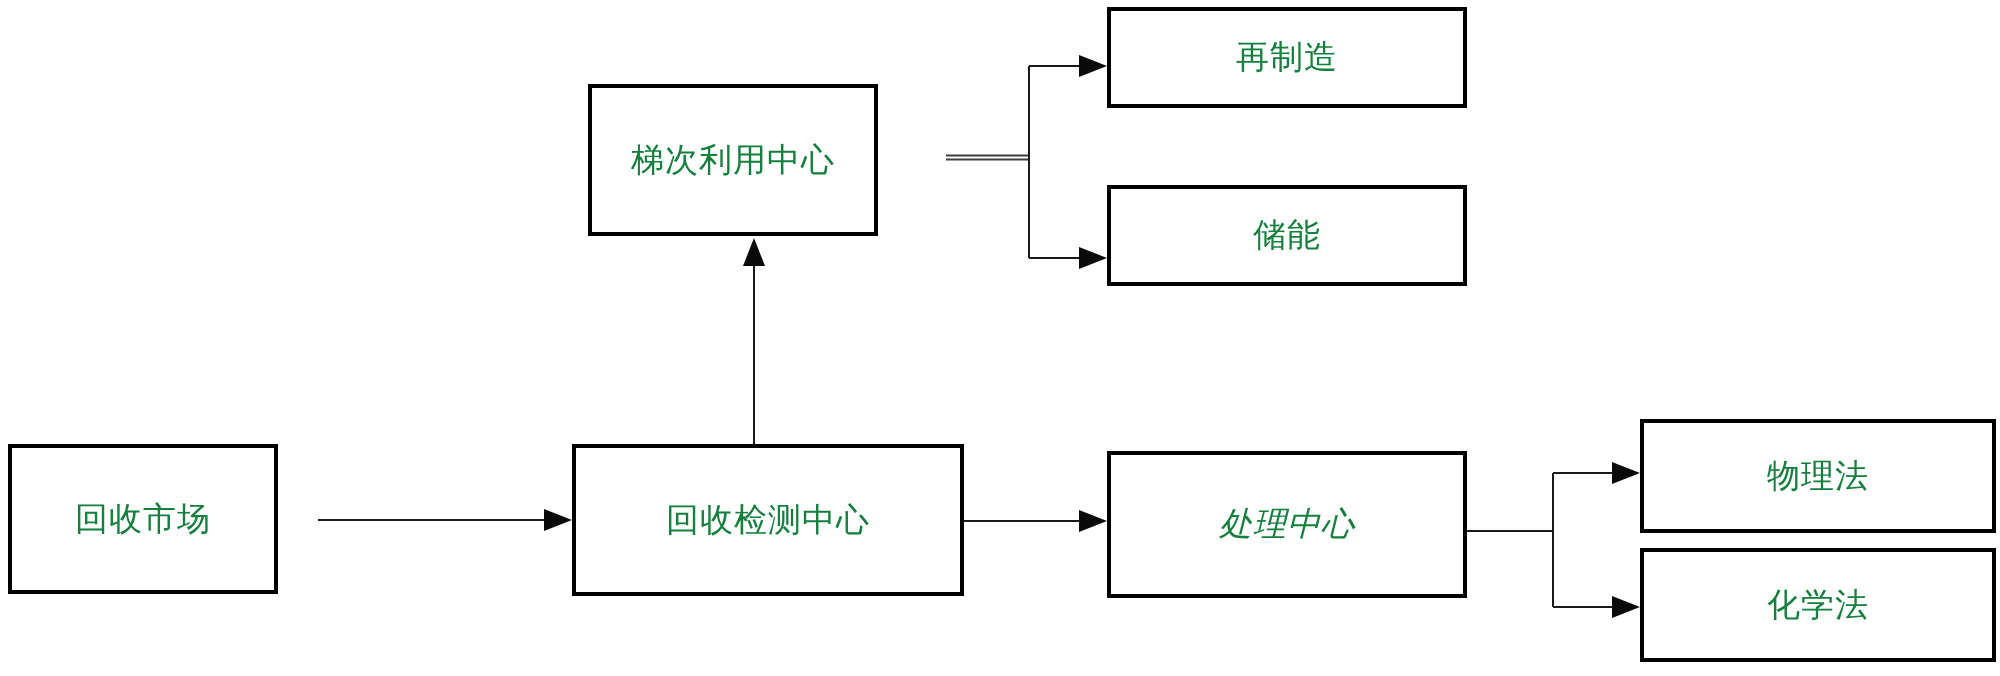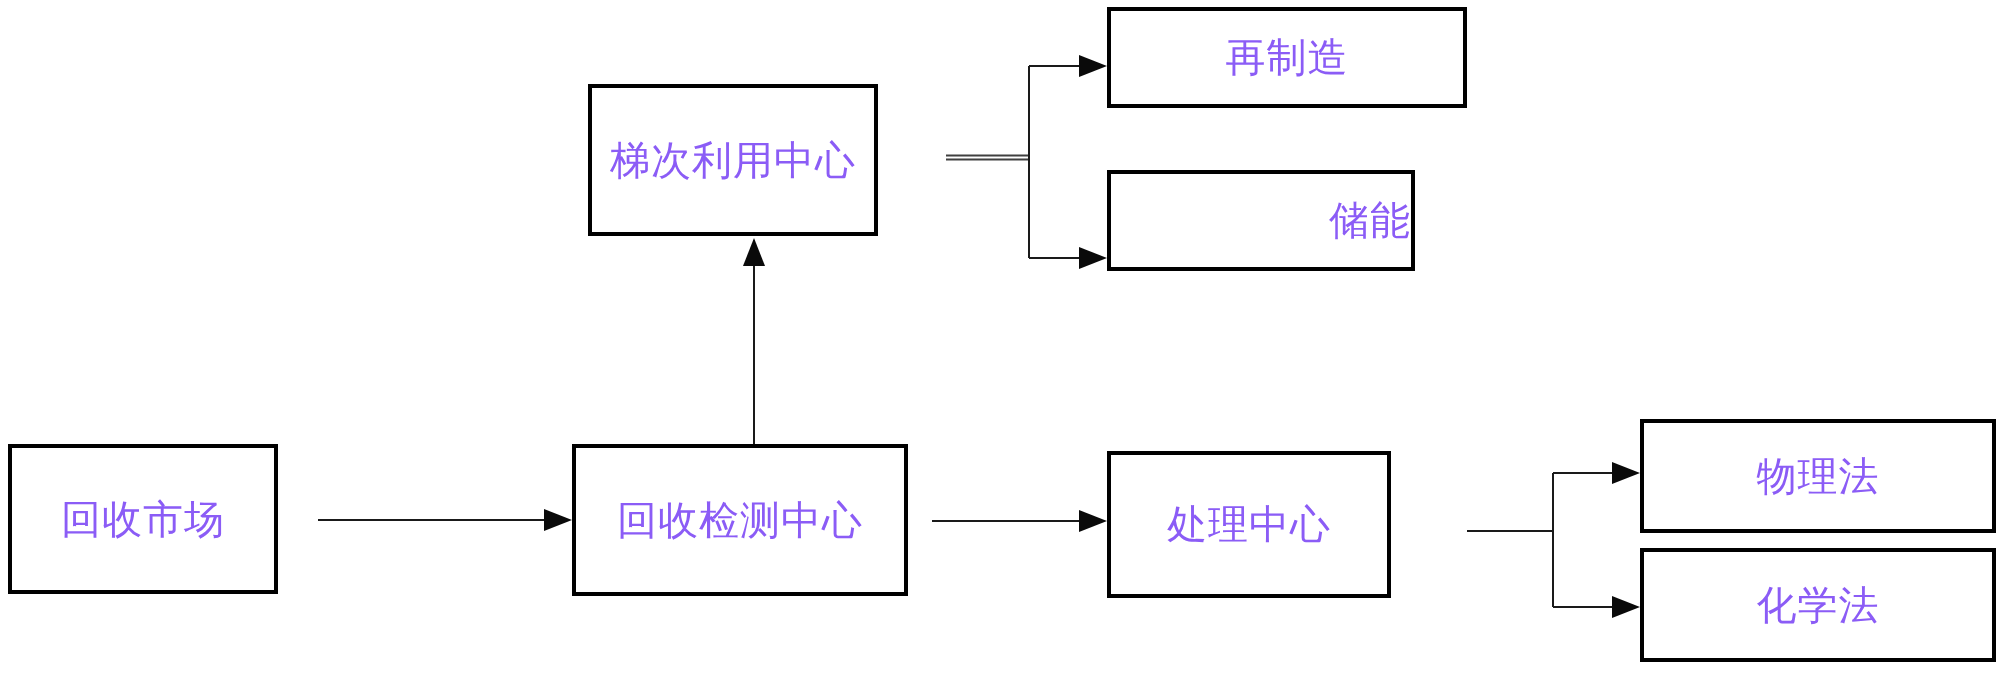--- a/index.html
+++ b/index.html
@@ -35,23 +35,23 @@
   .node {
     position: absolute;
     box-sizing: border-box;
     background: #ffffff;
     border: 4px solid #000000;
     display: flex;
     align-items: center;
     justify-content: center;
   }
   .node-label {
-    font-size: 40px;
+    font-size: 33px;
     letter-spacing: 1px;
-    color: #8b5cf6;
+    color: #15803d;
     white-space: nowrap;
   }
 </style>
 </head>
 <body>
 
 <div id="canvas">
 
   <svg id="edges" width="2000" height="676" viewBox="0 0 2000 676">
 
@@ -87,37 +87,37 @@
       <polygon points="1612,462 1612,484 1640,473"></polygon>
       <line x1="1553" y1="607" x2="1614" y2="607"></line>
       <polygon points="1612,596 1612,618 1640,607"></polygon>
     </g>
   </svg>
 
   <div class="node" style="left:8px; top:444px; width:270px; height:150px;">
     <span class="node-label">回收市场</span>
   </div>
 
-  <div class="node" style="left:572px; top:444px; width:336px; height:152px;">
+  <div class="node" style="left:572px; top:444px; width:392px; height:152px;">
     <span class="node-label">回收检测中心</span>
   </div>
 
   <div class="node" style="left:588px; top:84px; width:290px; height:152px;">
     <span class="node-label">梯次利用中心</span>
   </div>
 
   <div class="node" style="left:1107px; top:7px; width:360px; height:101px;">
     <span class="node-label">再制造</span>
   </div>
 
-  <div class="node" style="left:1107px; top:170px; width:308px; height:101px;justify-content:flex-end;">
+  <div class="node" style="left:1107px; top:185px; width:360px; height:101px;">
     <span class="node-label">储能</span>
   </div>
 
-  <div class="node" style="left:1107px; top:451px; width:284px; height:147px;">
+  <div class="node" style="left:1107px; top:451px; width:360px; height:147px;font-style:italic;">
     <span class="node-label">处理中心</span>
   </div>
 
   <div class="node" style="left:1640px; top:380px; width:356px; height:114px;margin-top:39px;">
     <span class="node-label">物理法</span>
   </div>
 
   <div class="node" style="left:1640px; top:548px; width:356px; height:114px;">
     <span class="node-label">化学法</span>
   </div>

